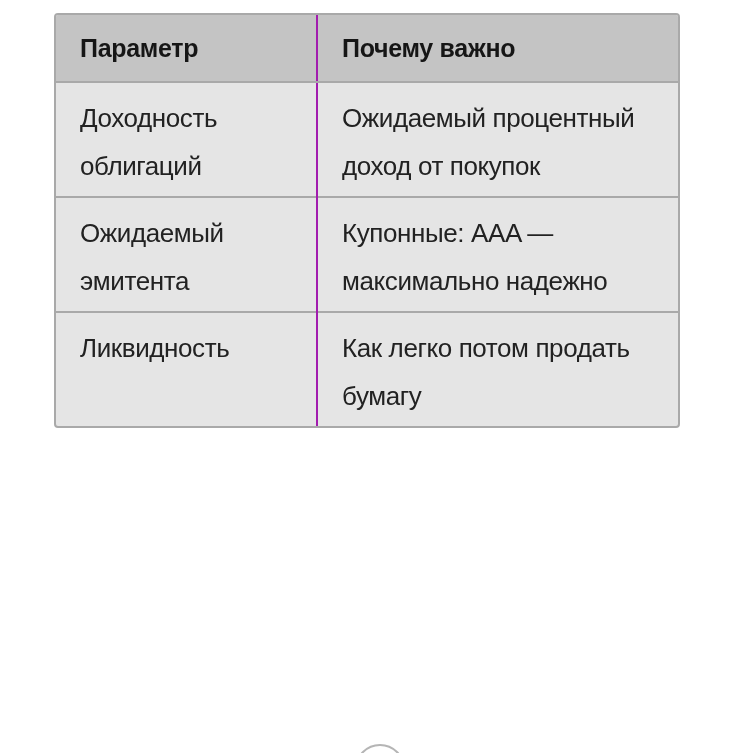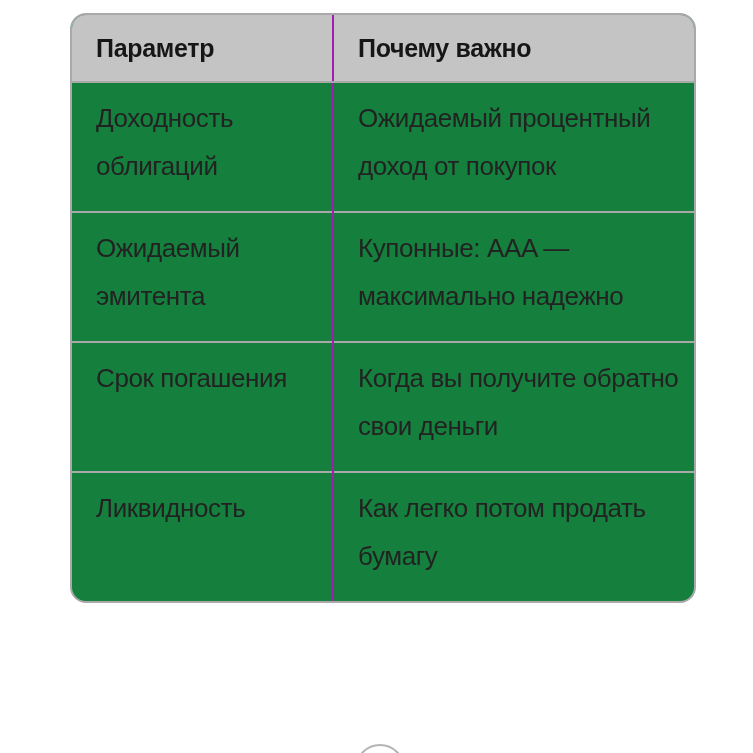--- a/index.html
+++ b/index.html
@@ -4,26 +4,26 @@
 <style>
   html, body { margin: 0; padding: 0; }
   body {
     width: 753px; height: 753px; overflow: hidden;
     background: #ffffff;
     font-family: "Liberation Sans", "DejaVu Sans", sans-serif;
     position: relative;
   }
   .table-wrap {
     position: absolute;
-    left: 70px; top: 13px;
+    left: 54px; top: 13px;
     width: 622px;
     border: 2px solid #a9a9a9;
-    border-radius: 16px;
+    border-radius: 4px;
     overflow: hidden;
-    background: #15803d;
+    background: #e5e5e5;
   }
   table { border-collapse: collapse; width: 100%; table-layout: fixed; }
   col.c1 { width: 261px; }
   col.c2 { width: 361px; }
   th {
     background: #c4c4c4;
     color: #161616;
     font-weight: bold;
     font-size: 25px;
     text-align: left;
@@ -31,21 +31,21 @@
     padding: 0 0 0 24px;
     border-bottom: 2px solid #a9a9a9;
     letter-spacing: -0.3px;
   }
   th + th, td + td { border-left: 2px solid #a21caf; }
   td {
     vertical-align: top;
     color: #222;
     font-size: 26px;
     line-height: 48px;
-    padding: 11px 10px 21px 24px;
+    padding: 11px 10px 6px 24px;
     border-top: 2px solid #a9a9a9;
     letter-spacing: -0.4px;
   }
   tr:first-child td { border-top: none; }
   .bottom-circle {
     position: absolute;
     left: 355px; top: 744px;
     width: 46px; height: 46px;
     border: 2px solid #b5b5b5;
     border-radius: 50%;
@@ -70,24 +70,20 @@
     <tbody>
       <tr>
         <td>Доходность облигаций</td>
         <td>Ожидаемый процентный доход от покупок</td>
       </tr>
       <tr>
         <td>Ожидаемый эмитента</td>
         <td>Купонные: AAA — максимально надежно</td>
       </tr>
       <tr>
-        <td>Срок погашения</td>
-        <td>Когда вы получите обратно свои деньги</td>
-      </tr>
-      <tr>
         <td>Ликвидность</td>
         <td>Как легко потом продать бумагу</td>
       </tr>
     </tbody>
   </table>
 </div>
 
 <div class="bottom-circle"></div>
 
 </body></html>

